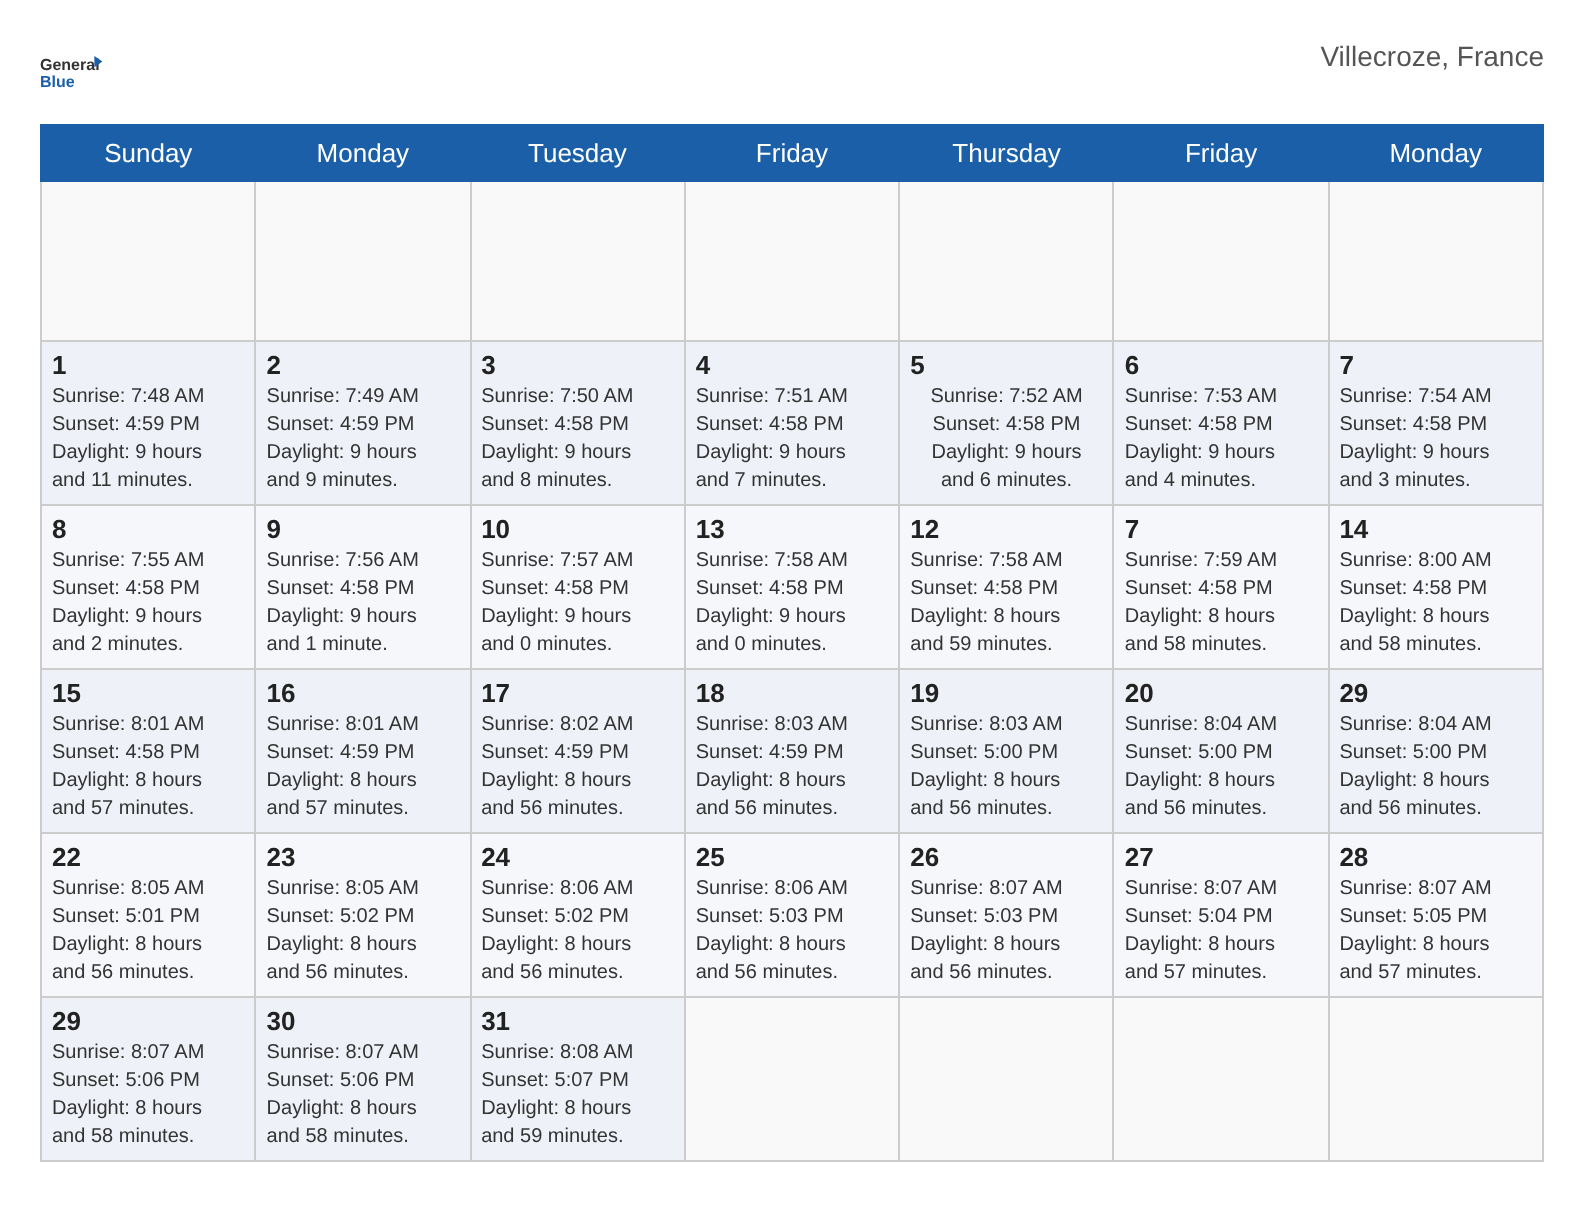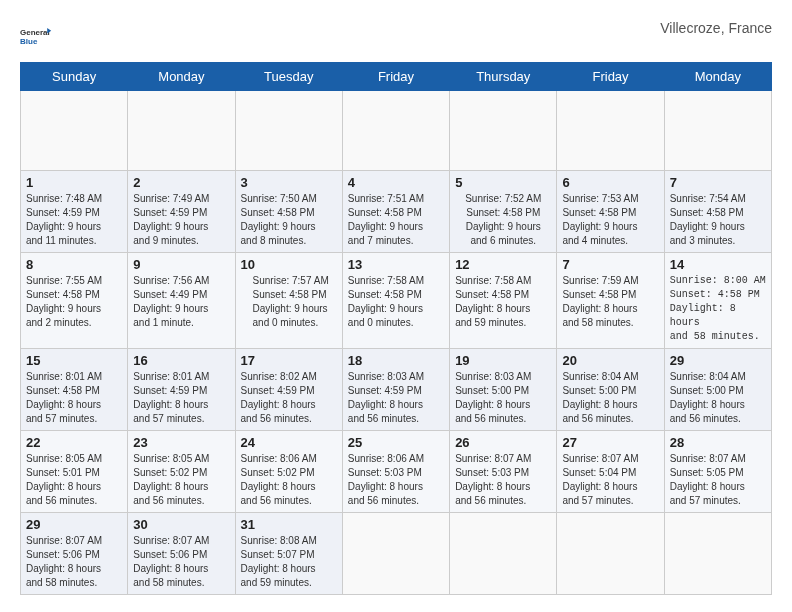--- a/index.html
+++ b/index.html
@@ -170,27 +170,27 @@
         <td>
           <span class="day-num">8</span>
           <div class="day-detail" style="white-space: pre-line;">Sunrise: 7:55 AM
 Sunset: 4:58 PM
 Daylight: 9 hours
 and 2 minutes.</div>
         </td>
         <td>
           <span class="day-num">9</span>
           <div class="day-detail" style="white-space: pre-line;">Sunrise: 7:56 AM
-Sunset: 4:49 PM
+Sunset: 4:58 PM
 Daylight: 9 hours
 and 1 minute.</div>
         </td>
         <td>
           <span class="day-num">10</span>
-          <div class="day-detail" style="white-space: pre-line; margin-left: 12px;">Sunrise: 7:57 AM
+          <div class="day-detail" style="white-space: pre-line;">Sunrise: 7:57 AM
 Sunset: 4:58 PM
 Daylight: 9 hours
 and 0 minutes.</div>
         </td>
         <td>
           <span class="day-num">13</span>
           <div class="day-detail" style="white-space: pre-line;">Sunrise: 7:58 AM
 Sunset: 4:58 PM
 Daylight: 9 hours
 and 0 minutes.</div>
@@ -204,21 +204,21 @@
         </td>
         <td>
           <span class="day-num">7</span>
           <div class="day-detail" style="white-space: pre-line;">Sunrise: 7:59 AM
 Sunset: 4:58 PM
 Daylight: 8 hours
 and 58 minutes.</div>
         </td>
         <td>
           <span class="day-num">14</span>
-          <div class="day-detail" style="white-space: pre-line; font-family: Liberation Mono, monospace;">Sunrise: 8:00 AM
+          <div class="day-detail" style="white-space: pre-line;">Sunrise: 8:00 AM
 Sunset: 4:58 PM
 Daylight: 8 hours
 and 58 minutes.</div>
         </td>
       </tr>
       <tr>
         <td>
           <span class="day-num">15</span>
           <div class="day-detail" style="white-space: pre-line;">Sunrise: 8:01 AM
 Sunset: 4:58 PM

